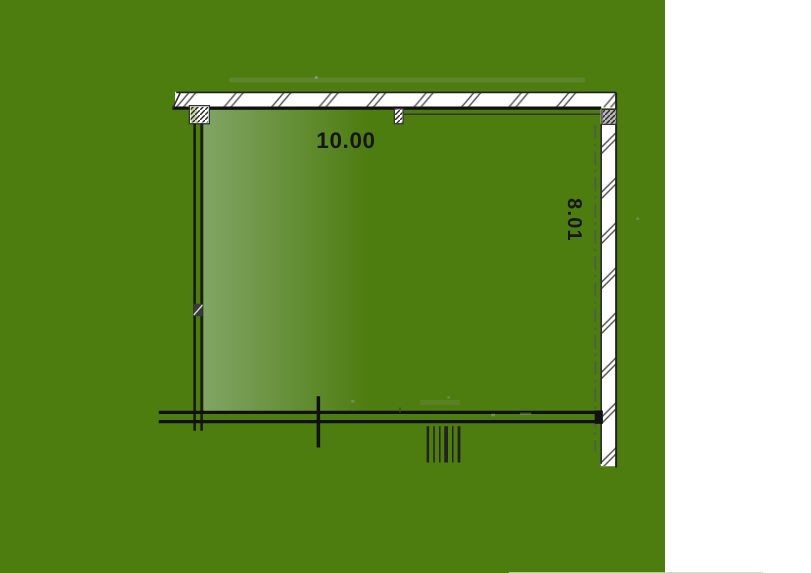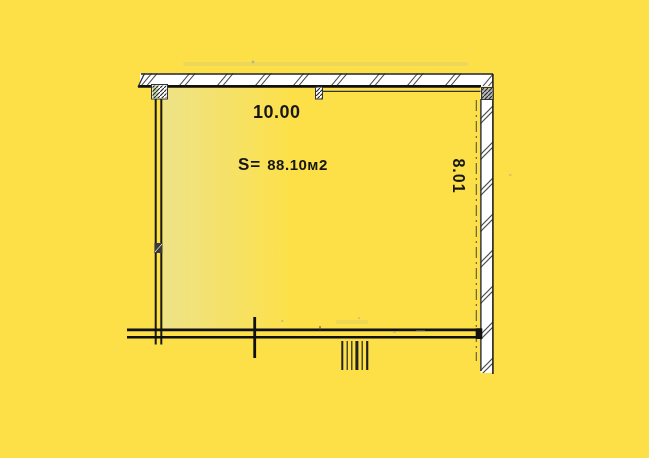--- a/index.html
+++ b/index.html
@@ -1,17 +1,17 @@
 <!DOCTYPE html>
 <html><head>
 <meta charset="utf-8">
 <style>
   html,body{margin:0;padding:0;background:#ffffff;}
   .canvas{
-    position:relative;width:649px;height:458px;background:#fde047;overflow:hidden;
+    position:relative;width:532px;height:458px;background:#4d7c0f;overflow:hidden;
     font-family:"Liberation Sans", sans-serif;
   }
   .plan-svg{position:absolute;left:0;top:0;}
   .room-tint{
     position:absolute;left:163px;top:88px;width:317px;height:241px;
     background:linear-gradient(90deg, rgba(213,231,240,0.38), rgba(255,255,255,0) 42%);
     pointer-events:none;
   }
   .scan-smudge{
     position:absolute;left:183px;top:62px;width:285px;height:4px;
@@ -115,19 +115,16 @@
       <rect x="336" y="320" width="32" height="4" opacity="0.14"></rect>
       <rect x="393" y="331" width="3" height="2" opacity="0.5"></rect>
       <rect x="416" y="330" width="9" height="2" opacity="0.38"></rect>
       <rect x="509" y="174" width="2.5" height="2" opacity="0.4"></rect>
       <rect x="358" y="317" width="2" height="2" opacity="0.4"></rect>
     </g>
   </svg>
 
   <div class="label label-width">10.00</div>
 
-  <div class="label label-area">
-    <span class="prefix">S=</span><span class="value">88.10м2</span>
-  </div>
 
   <div class="label label-height">8.01</div>
 
 </div>
 
 </body></html>

